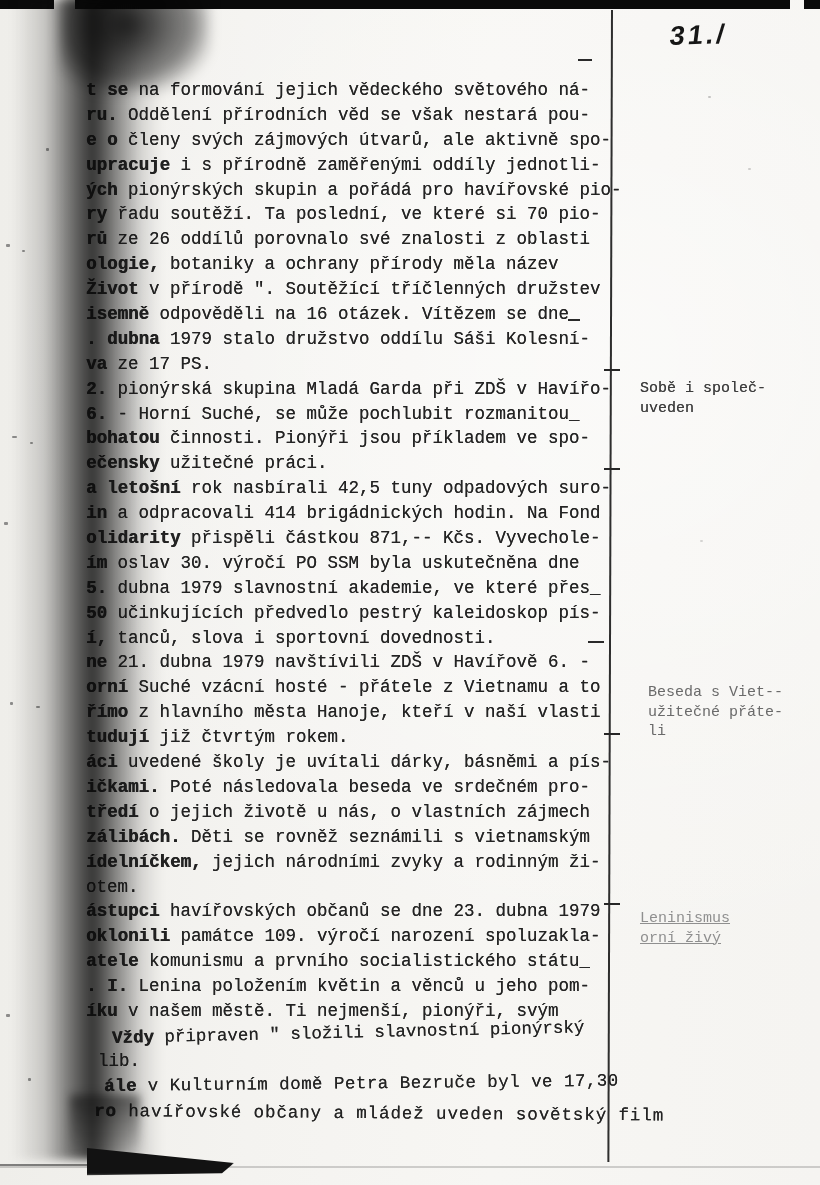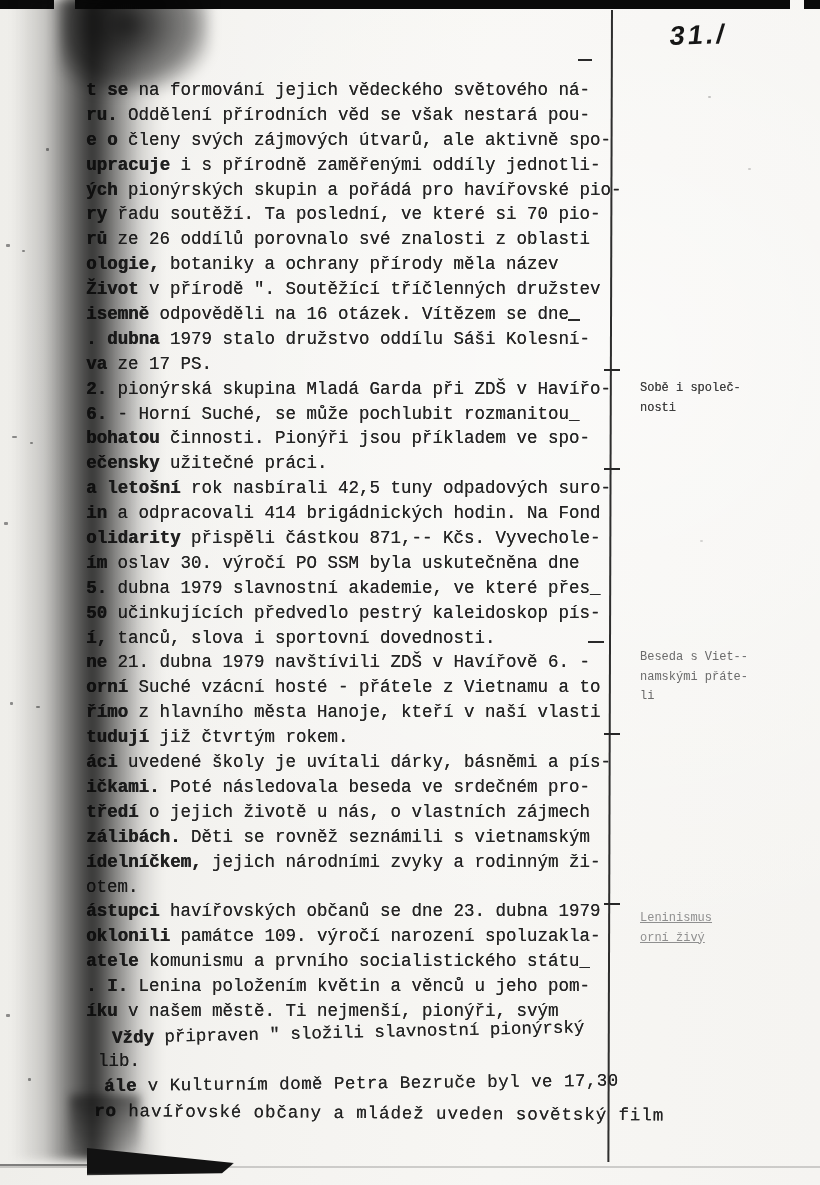--- a/index.html
+++ b/index.html
@@ -67,24 +67,24 @@
     height:24.9px;line-height:24.9px;white-space:pre;
     text-shadow:0 0 0.55px rgba(25,25,25,0.8);
   }
   .tline b{font-weight:bold;text-shadow:0.5px 0 0 currentColor;}
   
   .tline:nth-child(39){transform:translate(26px,2px) rotate(-1.3deg);transform-origin:left center;}
   .tline:nth-child(40){transform:translateX(12px);}
   .tline:nth-child(41){transform:translateX(18px) rotate(-0.6deg);transform-origin:left center;letter-spacing:0.45px;}
   .tline:nth-child(42){transform:translateX(8px) rotate(0.45deg);transform-origin:left center;letter-spacing:0.9px;}
   
-  .mnote{position:absolute;left:640px;z-index:2;font-size:12px;}
+  .mnote{position:absolute;left:640px;z-index:2;font-size:15px;}
   .mnote .mline{height:19.5px;line-height:19.5px;white-space:pre;}
   .n1{top:379px;color:#3d3d3d;text-shadow:0 0 0.5px rgba(40,40,40,0.7);}
-  .n2{top:648px;color:#6a6a6a;filter:blur(0.25px);}
+  .n2{top:683px;color:#6a6a6a;filter:blur(0.25px);margin-left:8px;}
   .n3{top:909px;color:#8f8f8f;filter:blur(0.35px);text-decoration:underline;}
   
   .pagenum{
     position:absolute;left:670px;top:20px;z-index:2;
     font-family:"Liberation Sans","DejaVu Sans",sans-serif;
     font-size:27px;font-weight:bold;color:#161616;
     transform:skewX(-9deg) rotate(-2deg);letter-spacing:3px;
   }
   
   .speck{position:absolute;background:rgba(60,60,60,0.55);border-radius:1px;}
@@ -148,25 +148,25 @@
       <div class="tline"><b>. I.</b> Lenina položením květin a věnců u jeho pom-</div>
       <div class="tline"><b>íku</b> v našem městě. Ti nejmenší, pionýři, svým</div>
       <div class="tline"><b>Vždy</b> připraven " složili slavnostní pionýrský</div>
       <div class="tline">lib.</div>
       <div class="tline"><b>ále</b> v Kulturním domě Petra Bezruče byl ve 17,30</div>
       <div class="tline"><b>ro</b> havířovské občany a mládež uveden sovětský film</div>
     </div>
 
   <div class="mnote n1">
       <div class="mline">Sobě i společ-</div>
-      <div class="mline">nosti</div>
+      <div class="mline">uveden</div>
     </div>
   <div class="mnote n2">
       <div class="mline">Beseda s Viet--</div>
-      <div class="mline">namskými přáte-</div>
+      <div class="mline">užitečné přáte-</div>
       <div class="mline">li</div>
     </div>
   <div class="mnote n3">
       <div class="mline">Leninismus</div>
       <div class="mline">orní živý</div>
     </div>
 
   <div class="binding"></div>
   <div class="binding-top"></div>
   <div class="curl-fade"></div>

